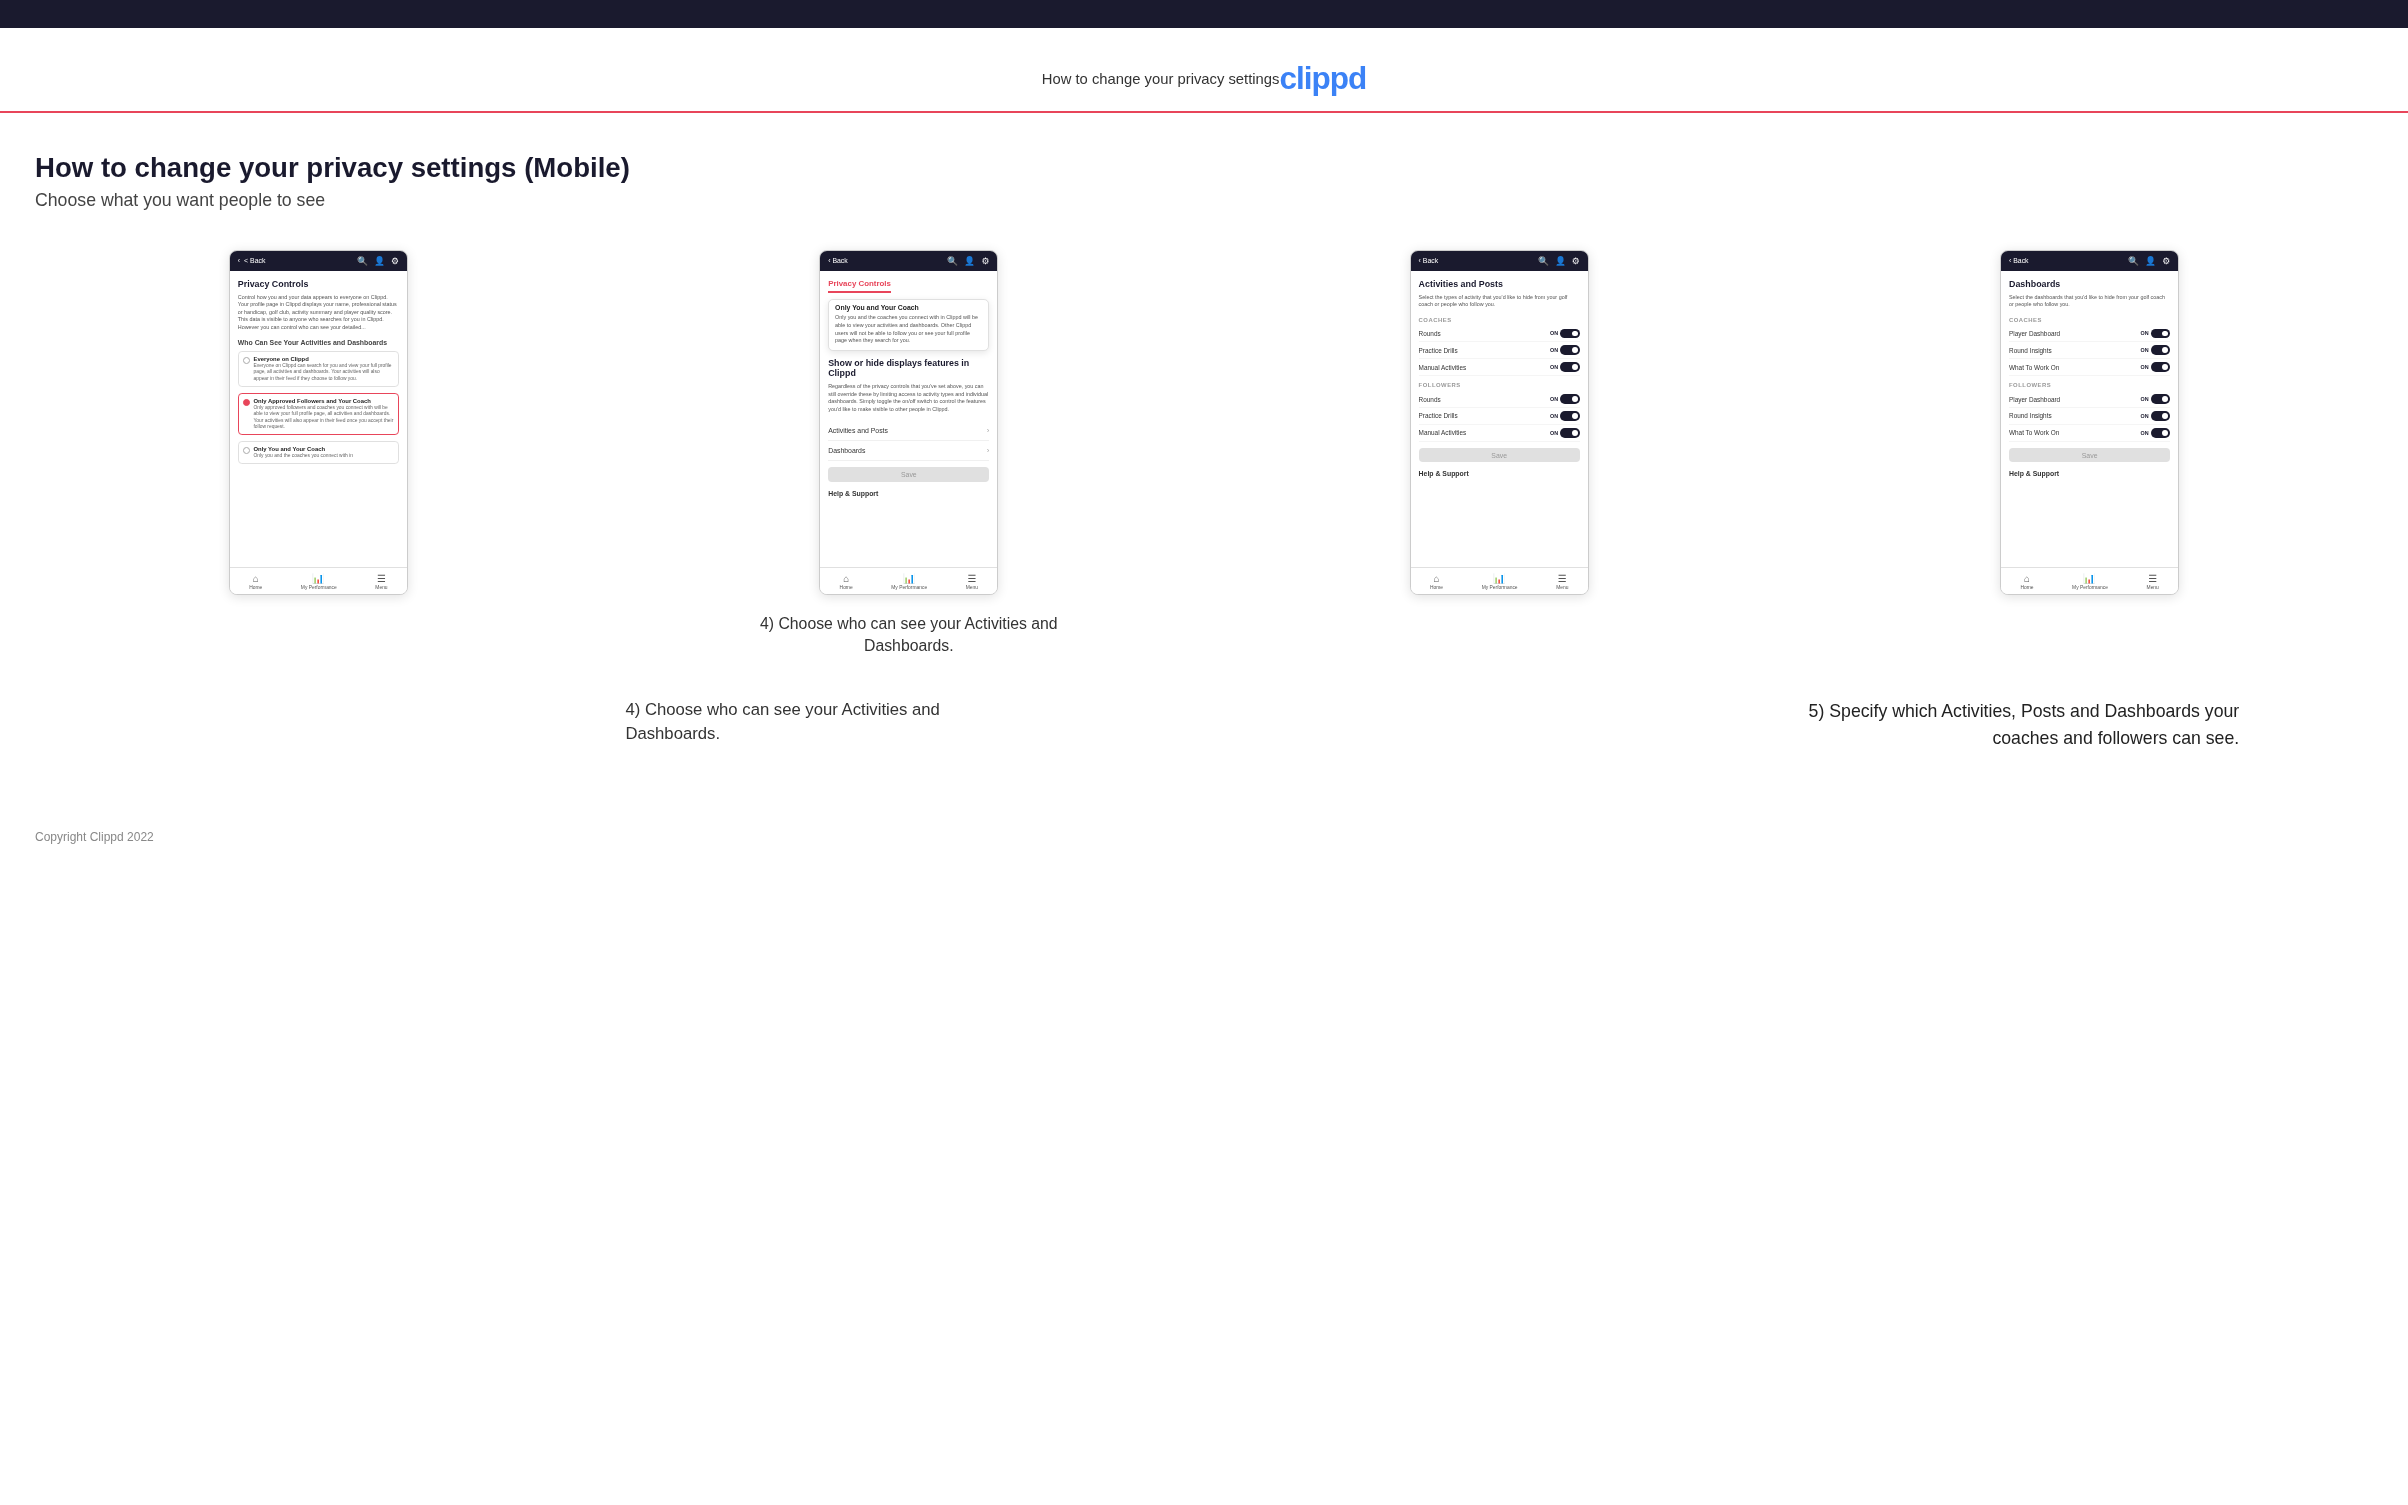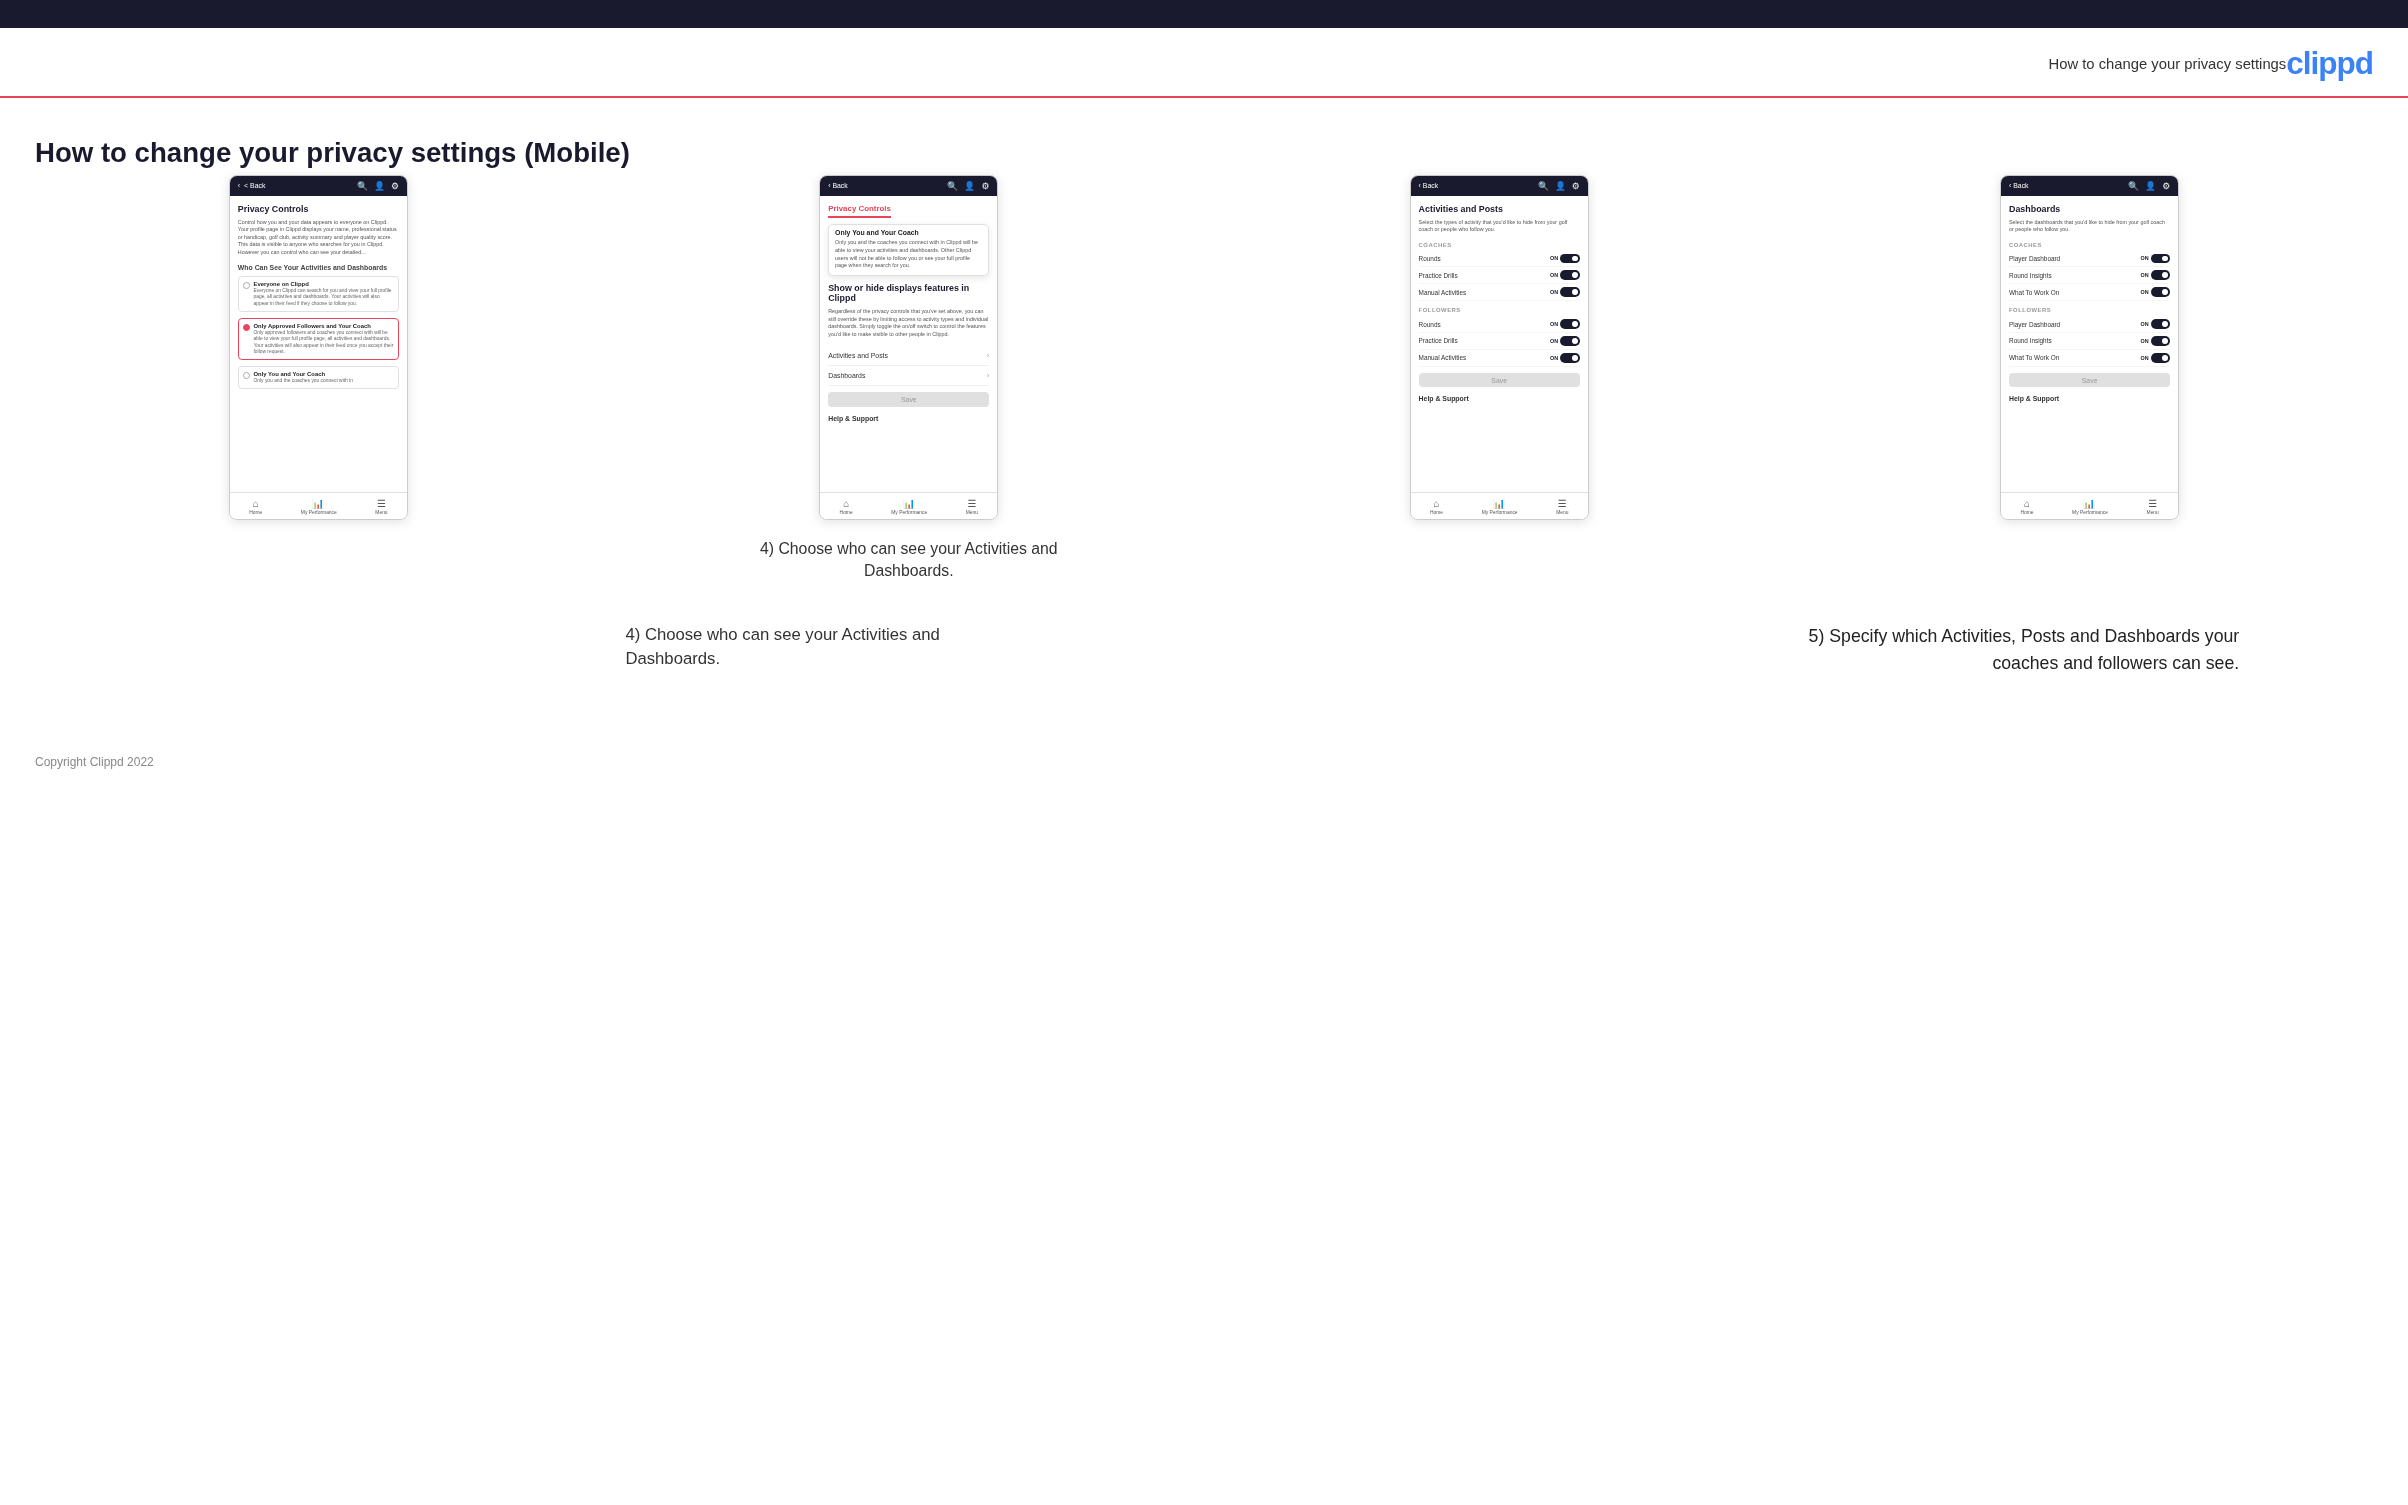--- a/index.html
+++ b/index.html
@@ -14,23 +14,24 @@
     .top-bar {
       background: #1a1a2e;
       height: 27.6px;
       width: 100%;
     }
 
     
     .header {
       display: flex;
       align-items: center;
-      justify-content: flex-end;
+      justify-content: center;
       padding: 17.7px 35px 13.8px 35px;
       border-bottom: 2px solid #e8455a;
+      margin-top: 15px;
     }
     .header-title {
       font-size: 14.8px;
       color: #333;
       font-weight: 400;
     }
     .logo {
       font-size: 31.5px;
       font-weight: 700;
       color: #3b82f6;
@@ -338,20 +339,21 @@
 
 <div class="top-bar"></div>
 
 <div class="header">
   <span class="header-title">How to change your privacy settings</span>
   <span class="logo">clippd</span>
 </div>
 
 <div class="main">
   <h1 class="page-title">How to change your privacy settings (Mobile)</h1>
+  <p class="page-subtitle">Choose what you want people to see</p>
 
   <div class="screenshots-row">
 
     <div class="screenshot-group">
 
       <div class="mobile-frame">
         <div class="mobile-nav-bar">
           <span class="back-btn">‹ <span style="margin-left:2px;">&lt; Back</span></span>
           <div class="mobile-nav-icons">
             <span>🔍</span>

